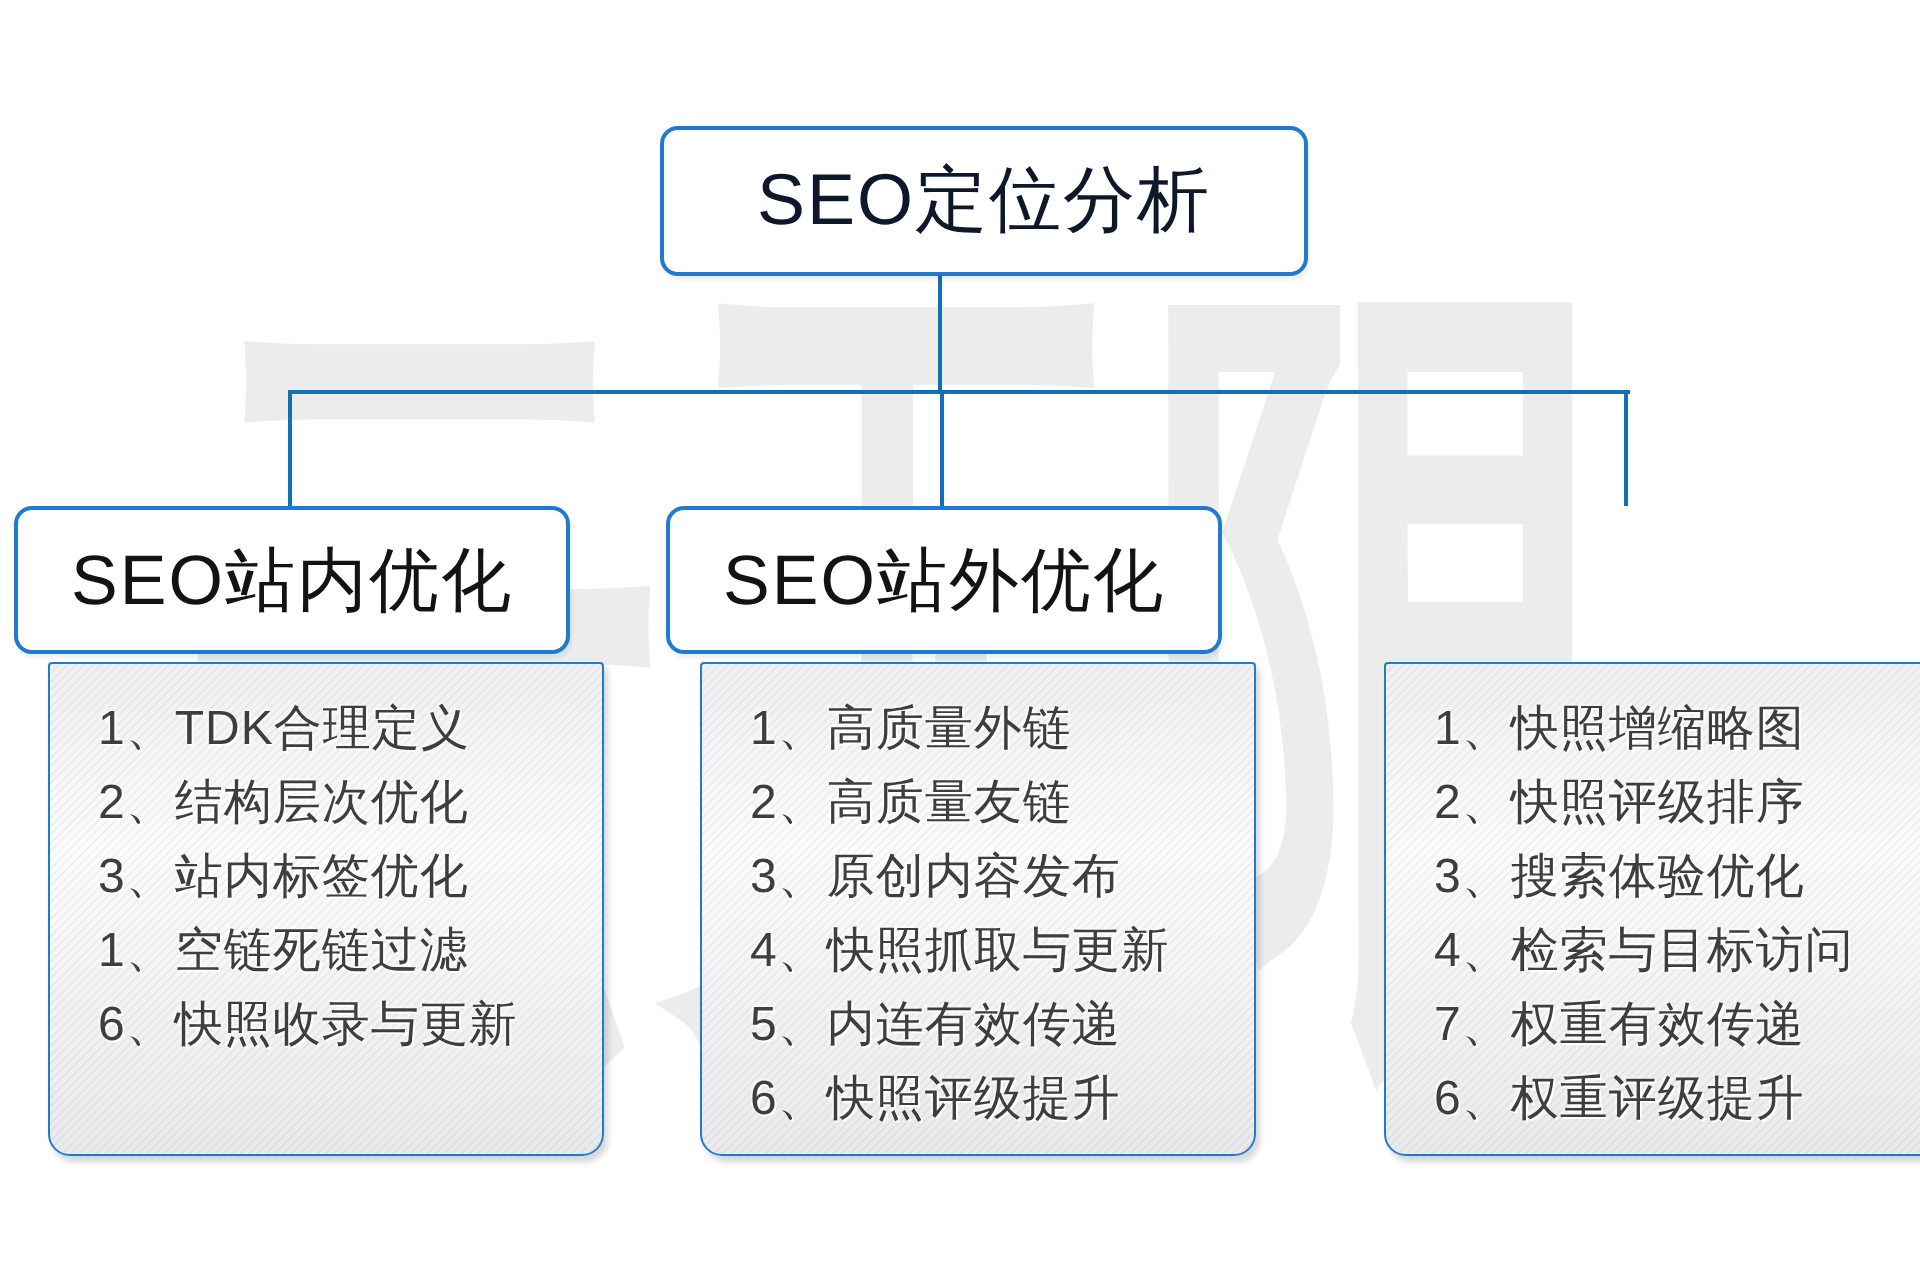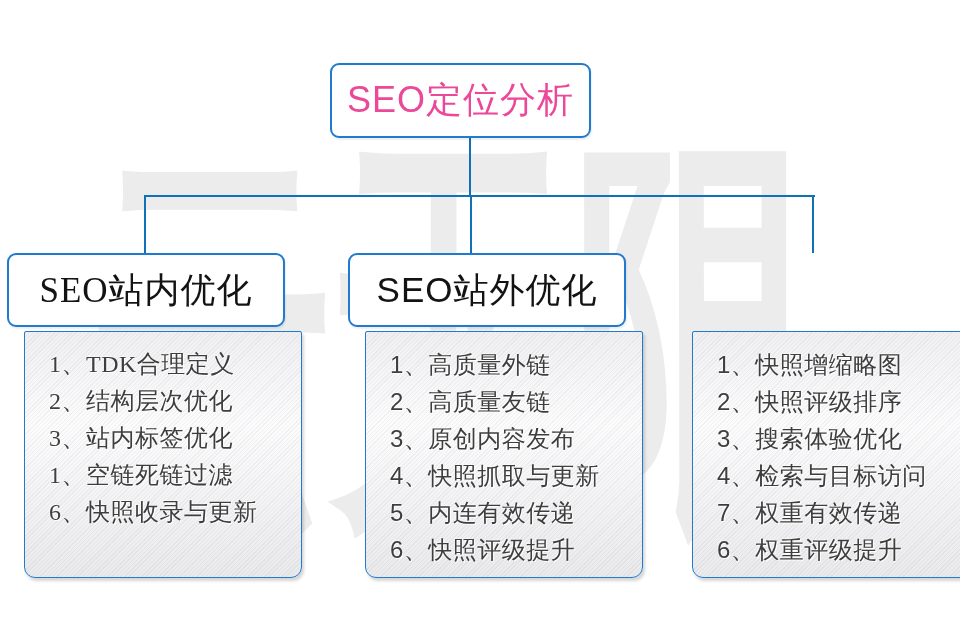--- a/index.html
+++ b/index.html
@@ -37,29 +37,29 @@
     position:absolute;
     box-sizing:border-box;
     background:#ffffff;
     border:2px solid #1f7ad0;
     border-radius:9px;
     display:flex;align-items:center;justify-content:center;
     z-index:2;
     box-shadow:1px 2px 2px rgba(0,0,0,0.07);
   }
   .root-node{
-    left:330px;top:63px;width:261px;height:75px;
-    font-size:36px;color:#ec4899;letter-spacing:1px;
+    left:330px;top:63px;width:324px;height:75px;
+    font-size:36px;color:#0f172a;letter-spacing:1px;
   }
   .col-header{
     top:253px;width:278px;height:74px;
     font-size:35px;color:#131313;letter-spacing:1px;
   }
-  .col-1{left:7px;font-family:Liberation Serif, serif;}
-  .col-2{left:348px;align-items:center;}
+  .col-1{left:7px;}
+  .col-2{left:333px;align-items:center;}
   .col-3{left:675px;}
   .col-list{
     position:absolute;
     box-sizing:border-box;
     top:331px;width:278px;height:247px;
     border:1.5px solid #1f7ad0;
     border-radius:2px 2px 11px 11px;
     z-index:2;
     background:
       repeating-linear-gradient(135deg, rgba(110,115,125,0.08) 0 1px, rgba(255,255,255,0) 1px 3px),

